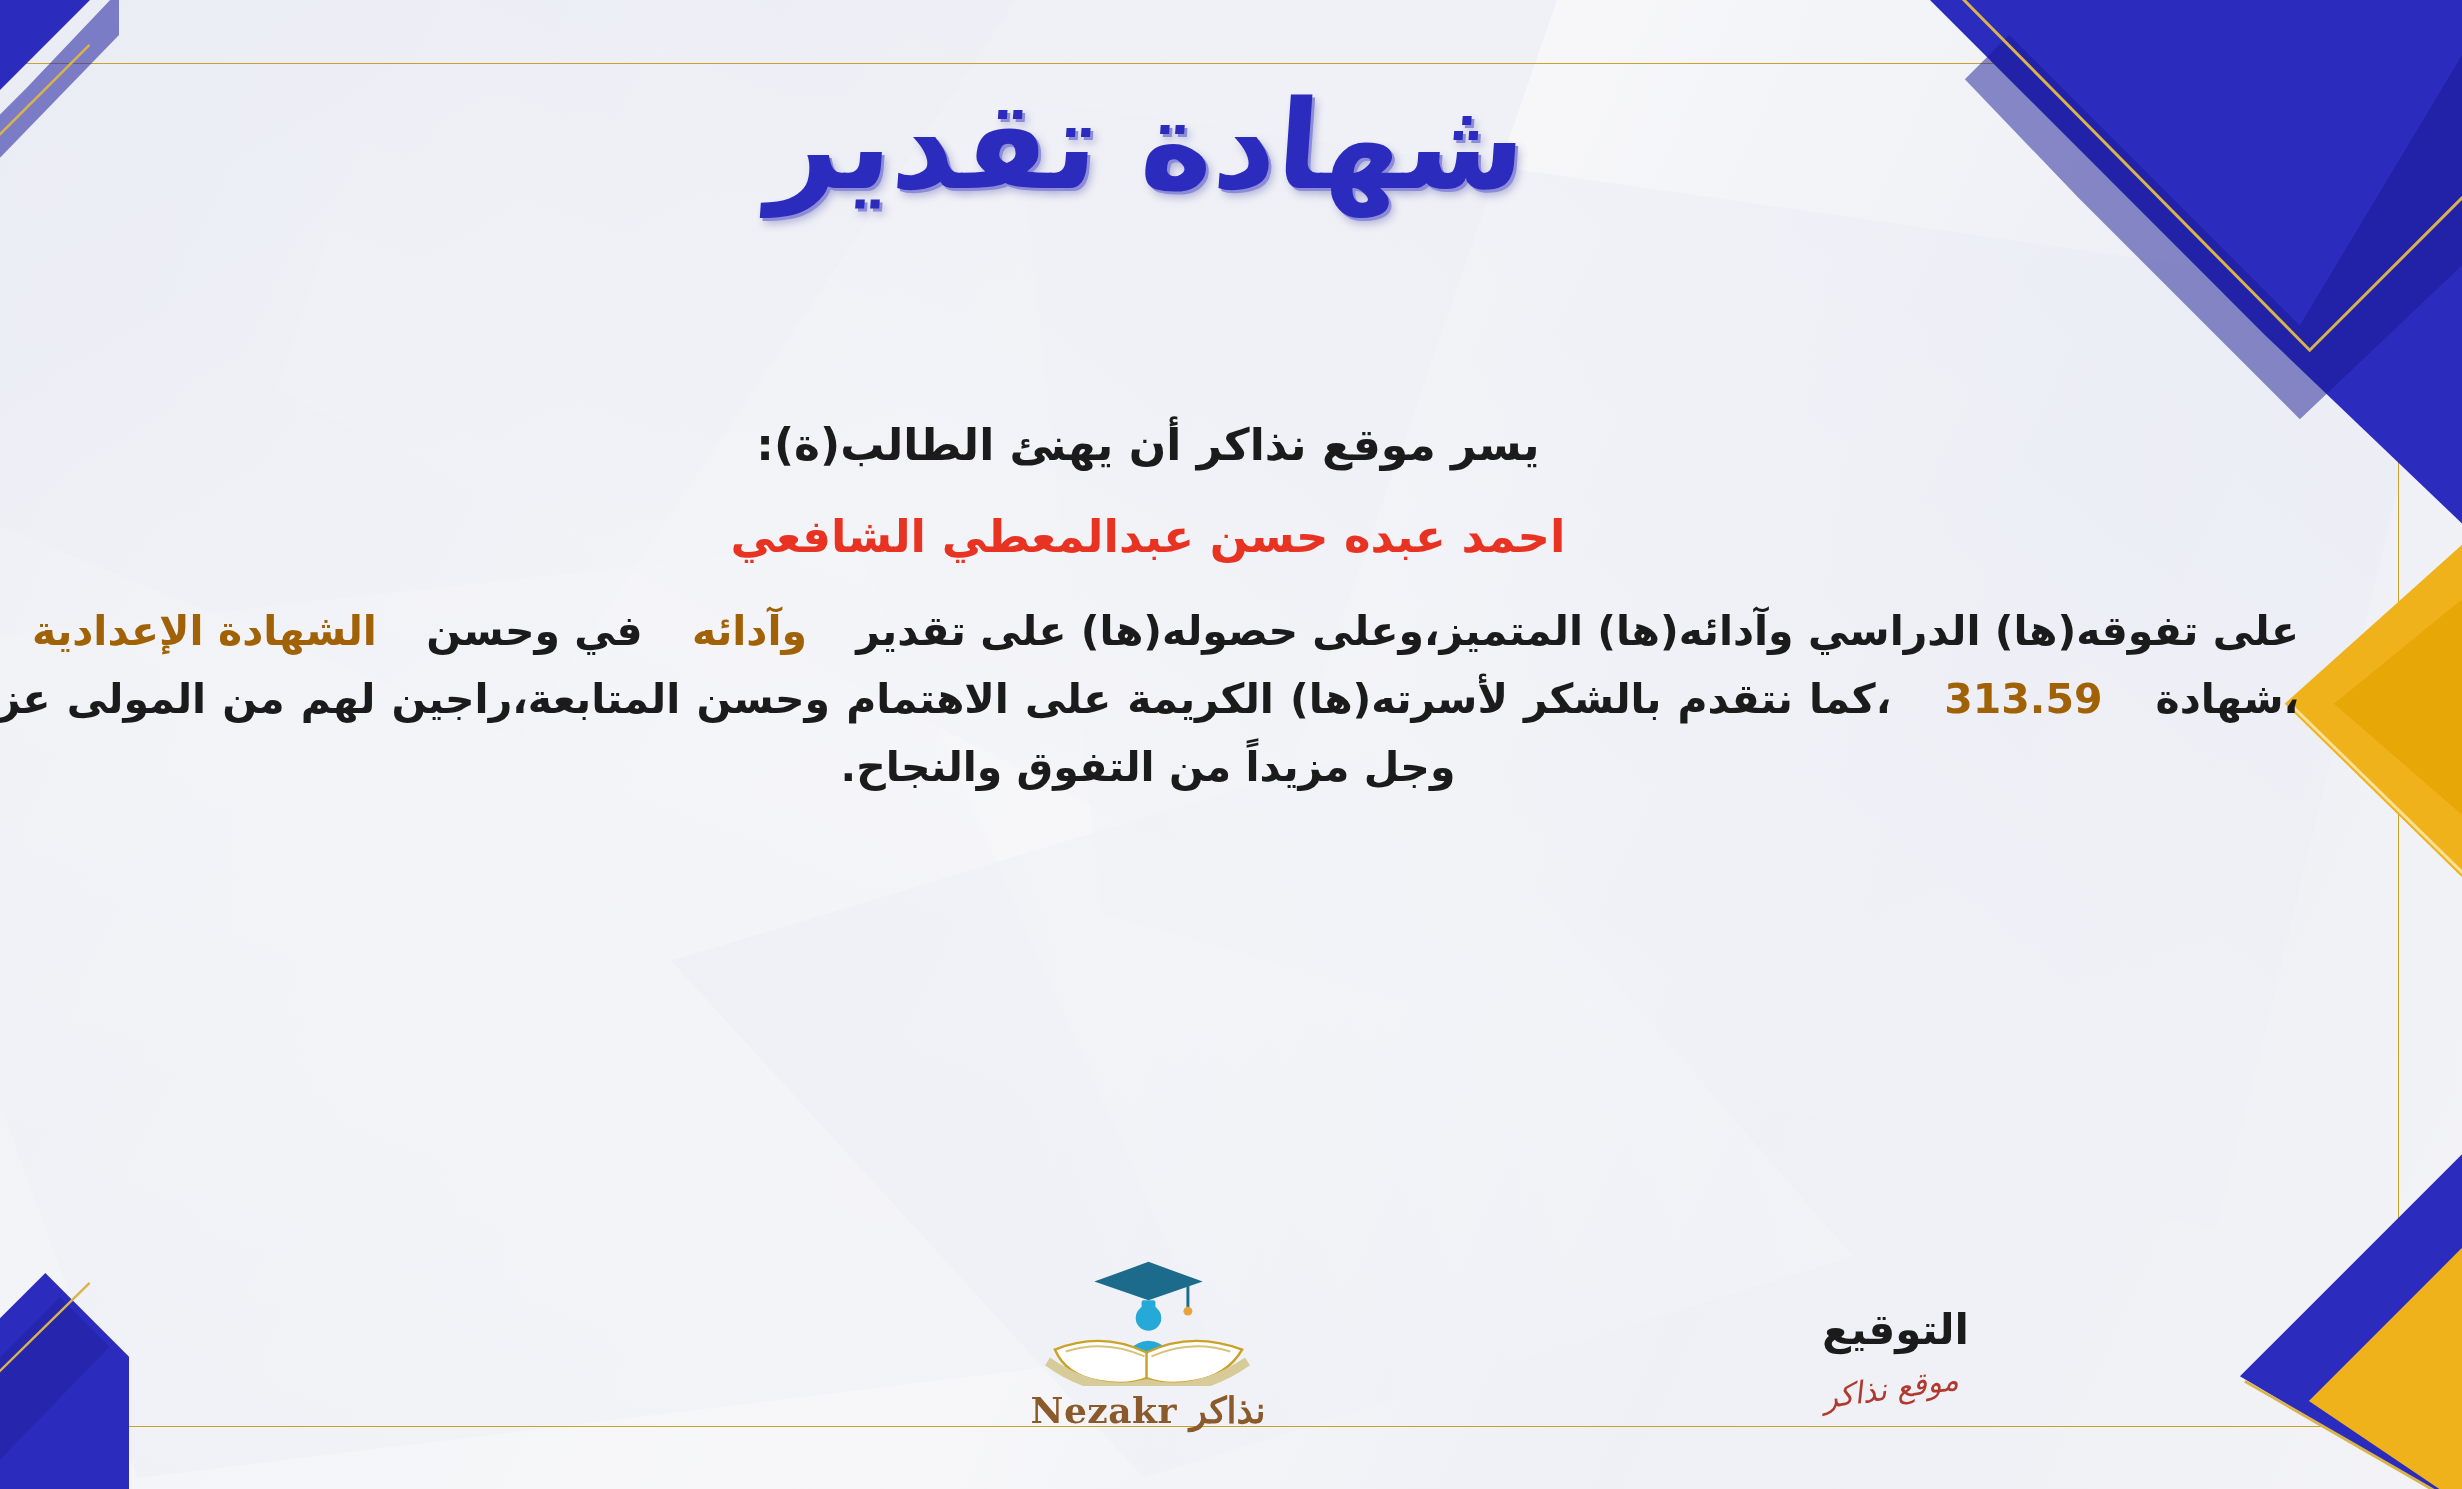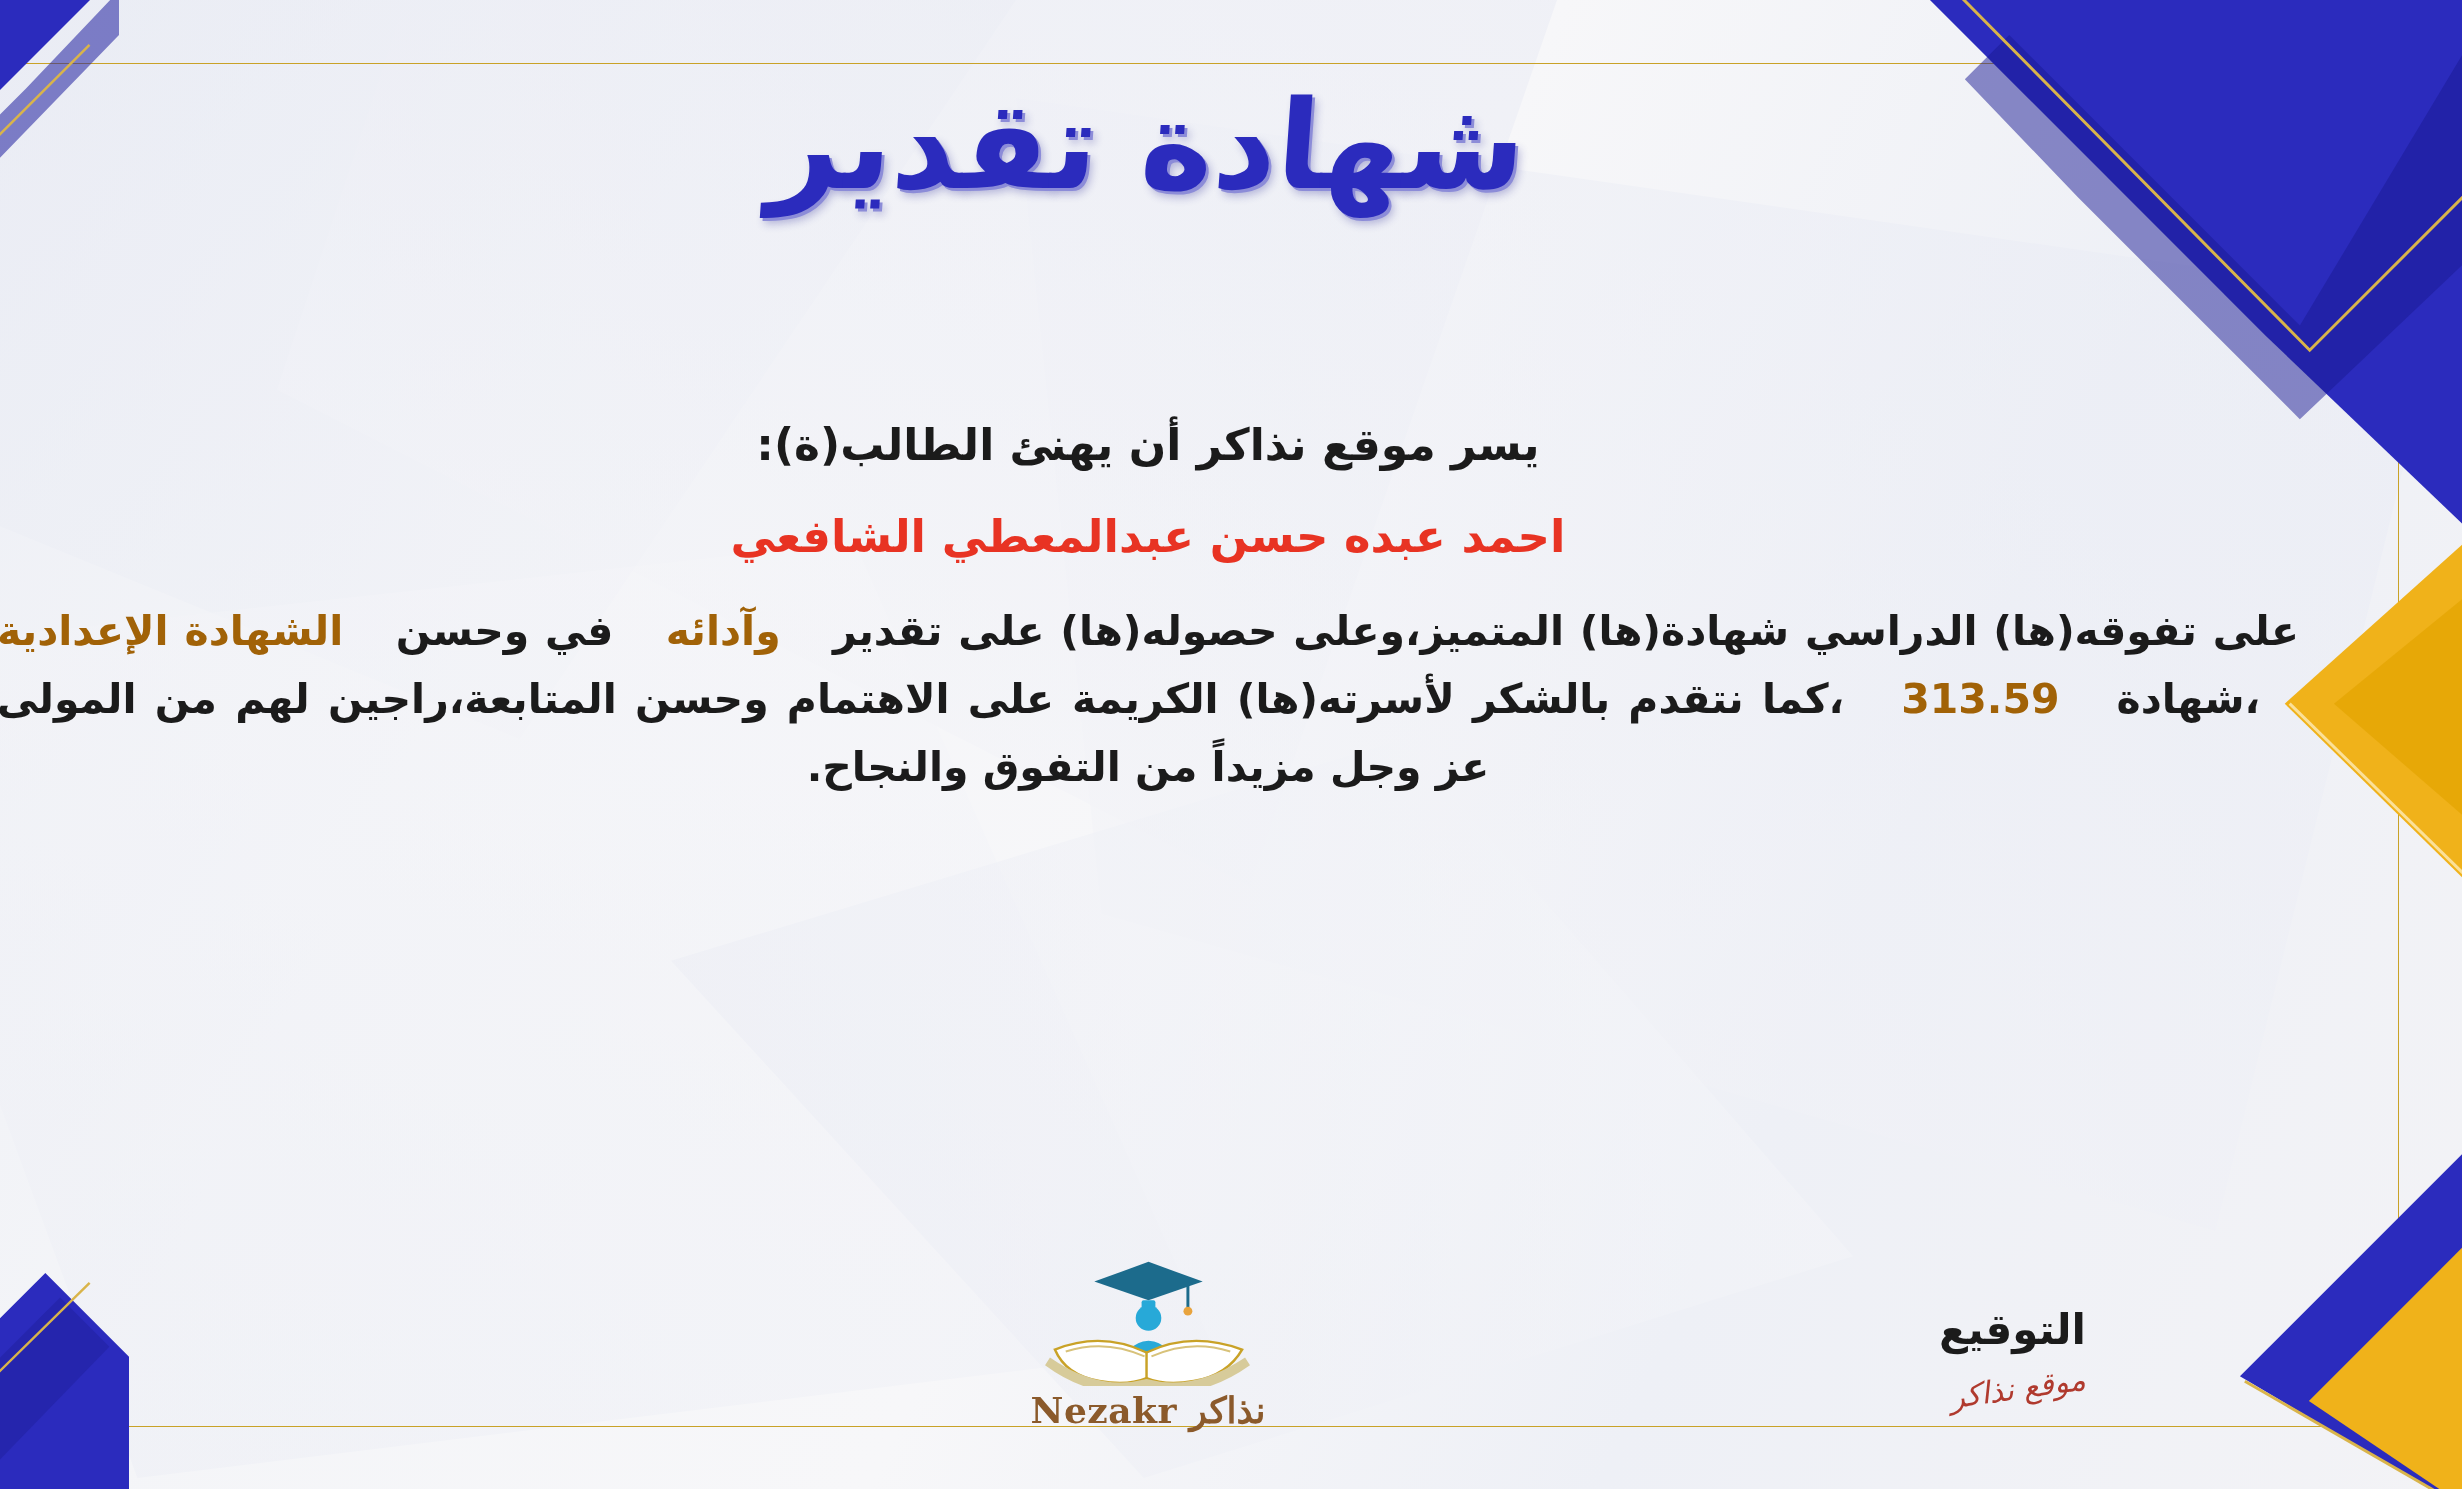--- a/index.html
+++ b/index.html
@@ -155,23 +155,23 @@
   .hl-red {
     color: #a16207;
     font-weight: 700;
     white-space: nowrap;
   }
   .sp { display: inline-block; width: 20.7px; }
 
   
   .signature-block {
     position: absolute;
-    right: 376px;
+    right: 384px;
     bottom: 84px;
-    text-align: right;
+    text-align: left;
     width: 256px;
   }
   .signature-label {
     font-size: 42px;
     font-weight: 600;
     color: #1b1b1b;
     margin-bottom: 16.7px;
   }
   .signature-script {
     font-family: "DejaVu Serif", "Liberation Serif", serif;
@@ -242,21 +242,21 @@
   </svg>
 
   <div class="title-wrap">
     <div class="title">شهادة تقدير</div>
   </div>
 
   <div class="body-text">
     <div class="line-intro">يسر موقع نذاكر أن يهنئ الطالب(ة):</div>
     <div class="student-name">احمد عبده حسن عبدالمعطي الشافعي</div>
     <div class="paragraph">
-      <span>على تفوقه(ها) الدراسي شهادة(ها) المتميز،وعلى حصوله(ها) على تقدير</span>
+      <span>على تفوقه(ها) الدراسي وآدائه(ها) المتميز،وعلى حصوله(ها) على تقدير</span>
       <span class="sp"></span>
       <span class="hl-red">وآدائه</span>
       <span class="sp"></span>
       <span>في وحسن</span>
       <span class="sp"></span>
       <span class="hl-red">الشهادة الإعدادية</span>
       <span class="sp"></span>
       <span>،شهادة</span>
       <span class="sp"></span>
       <span class="hl-red">313.59</span>

